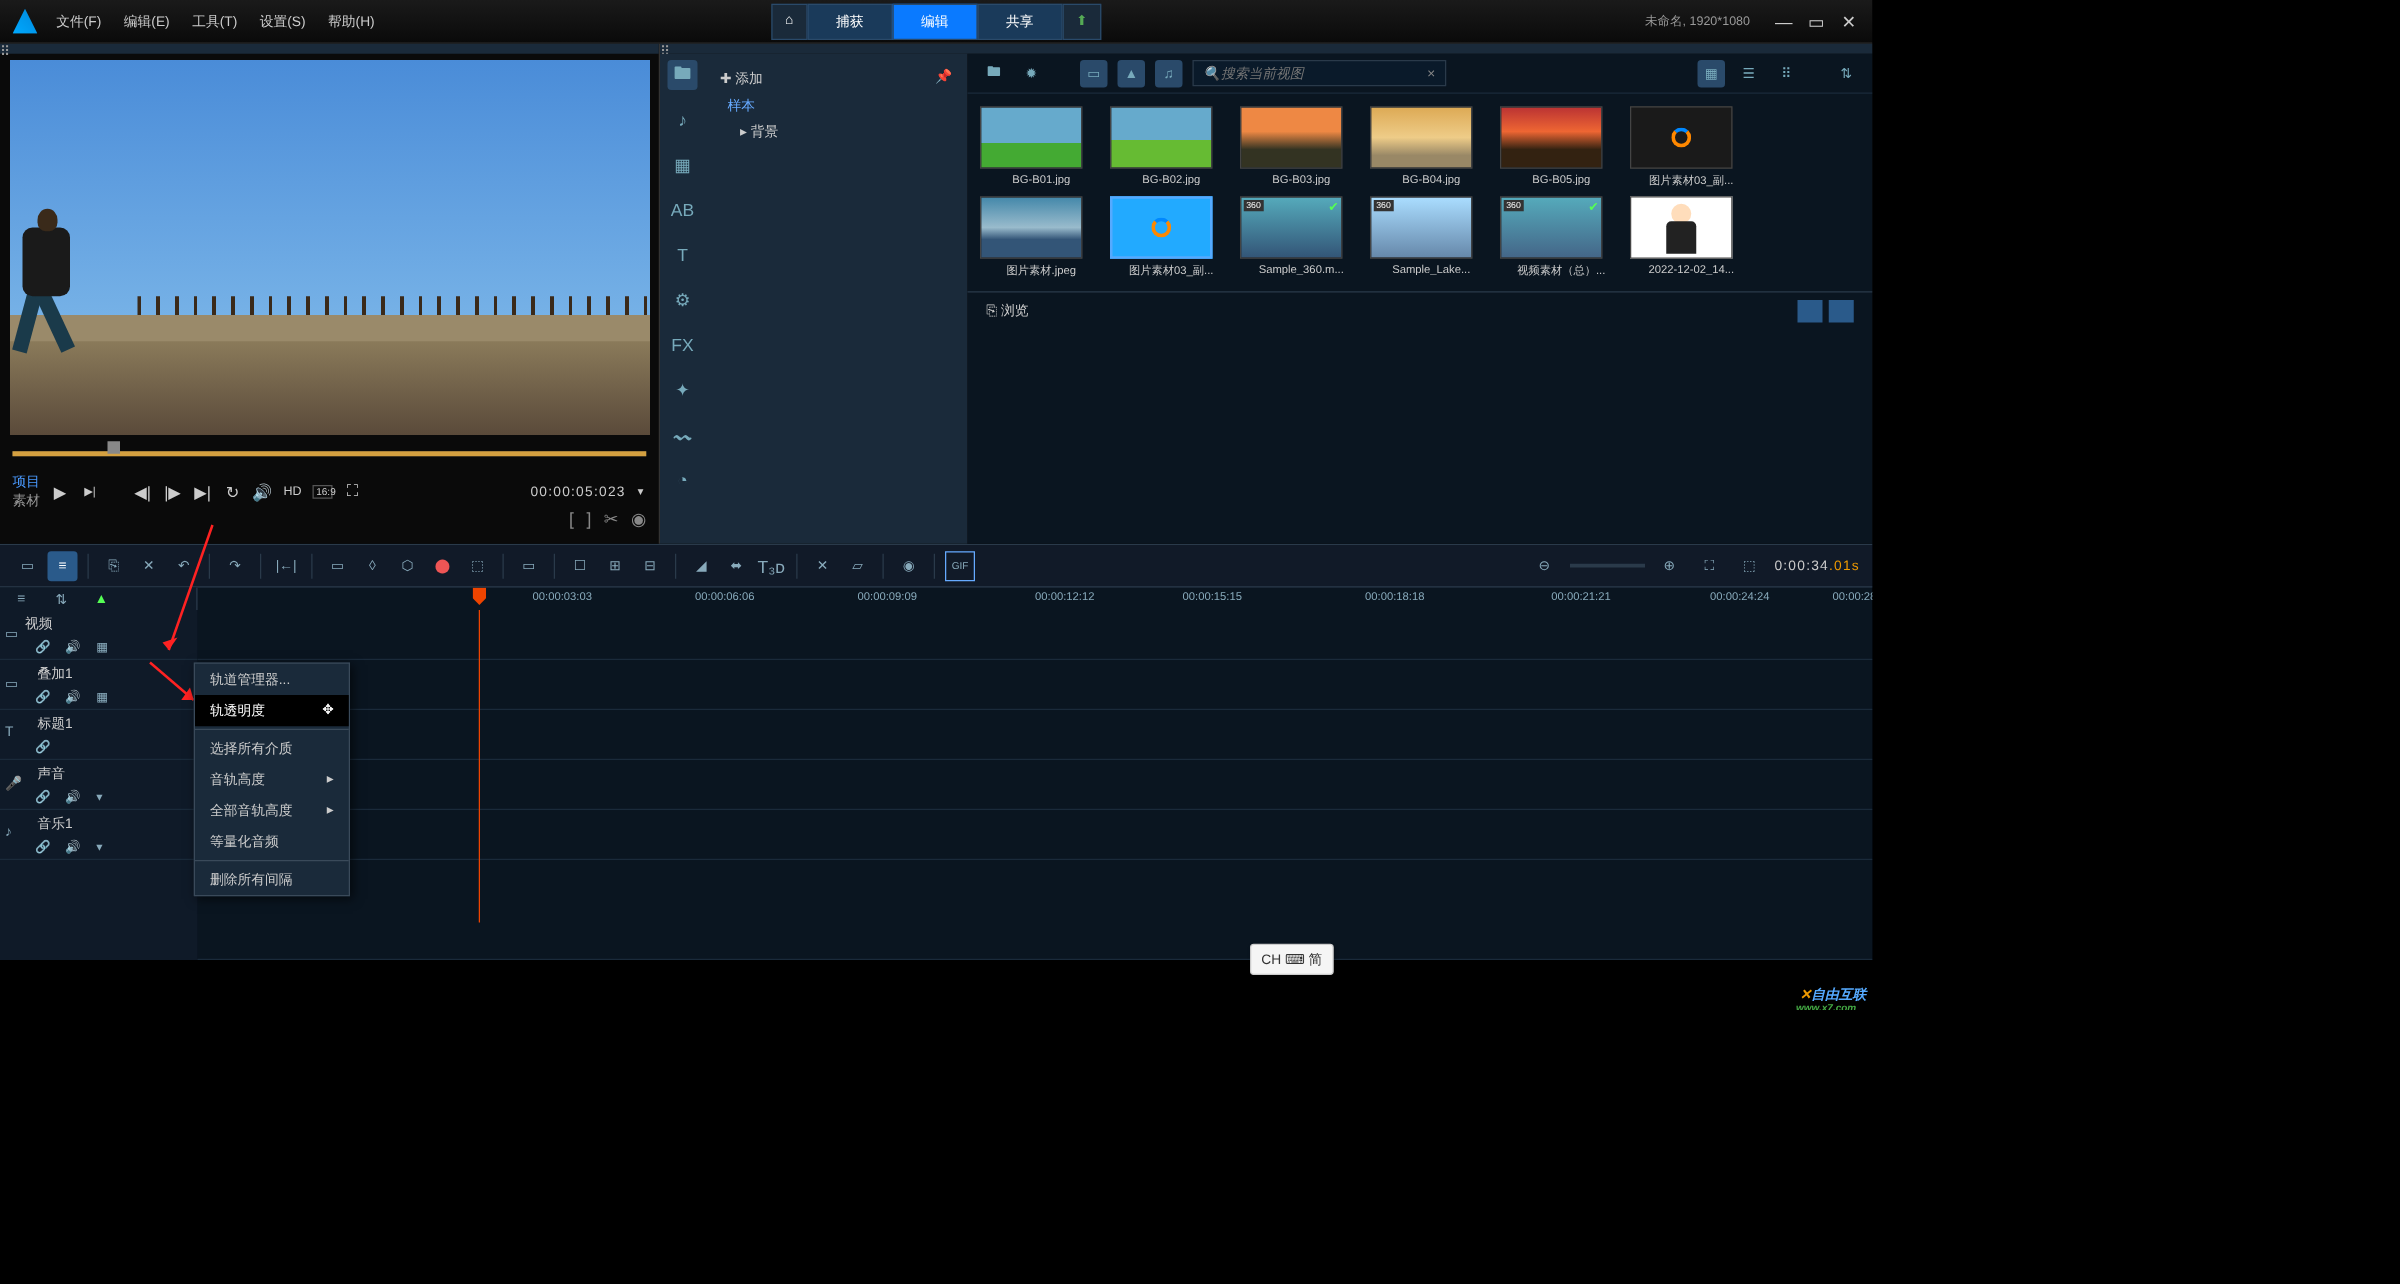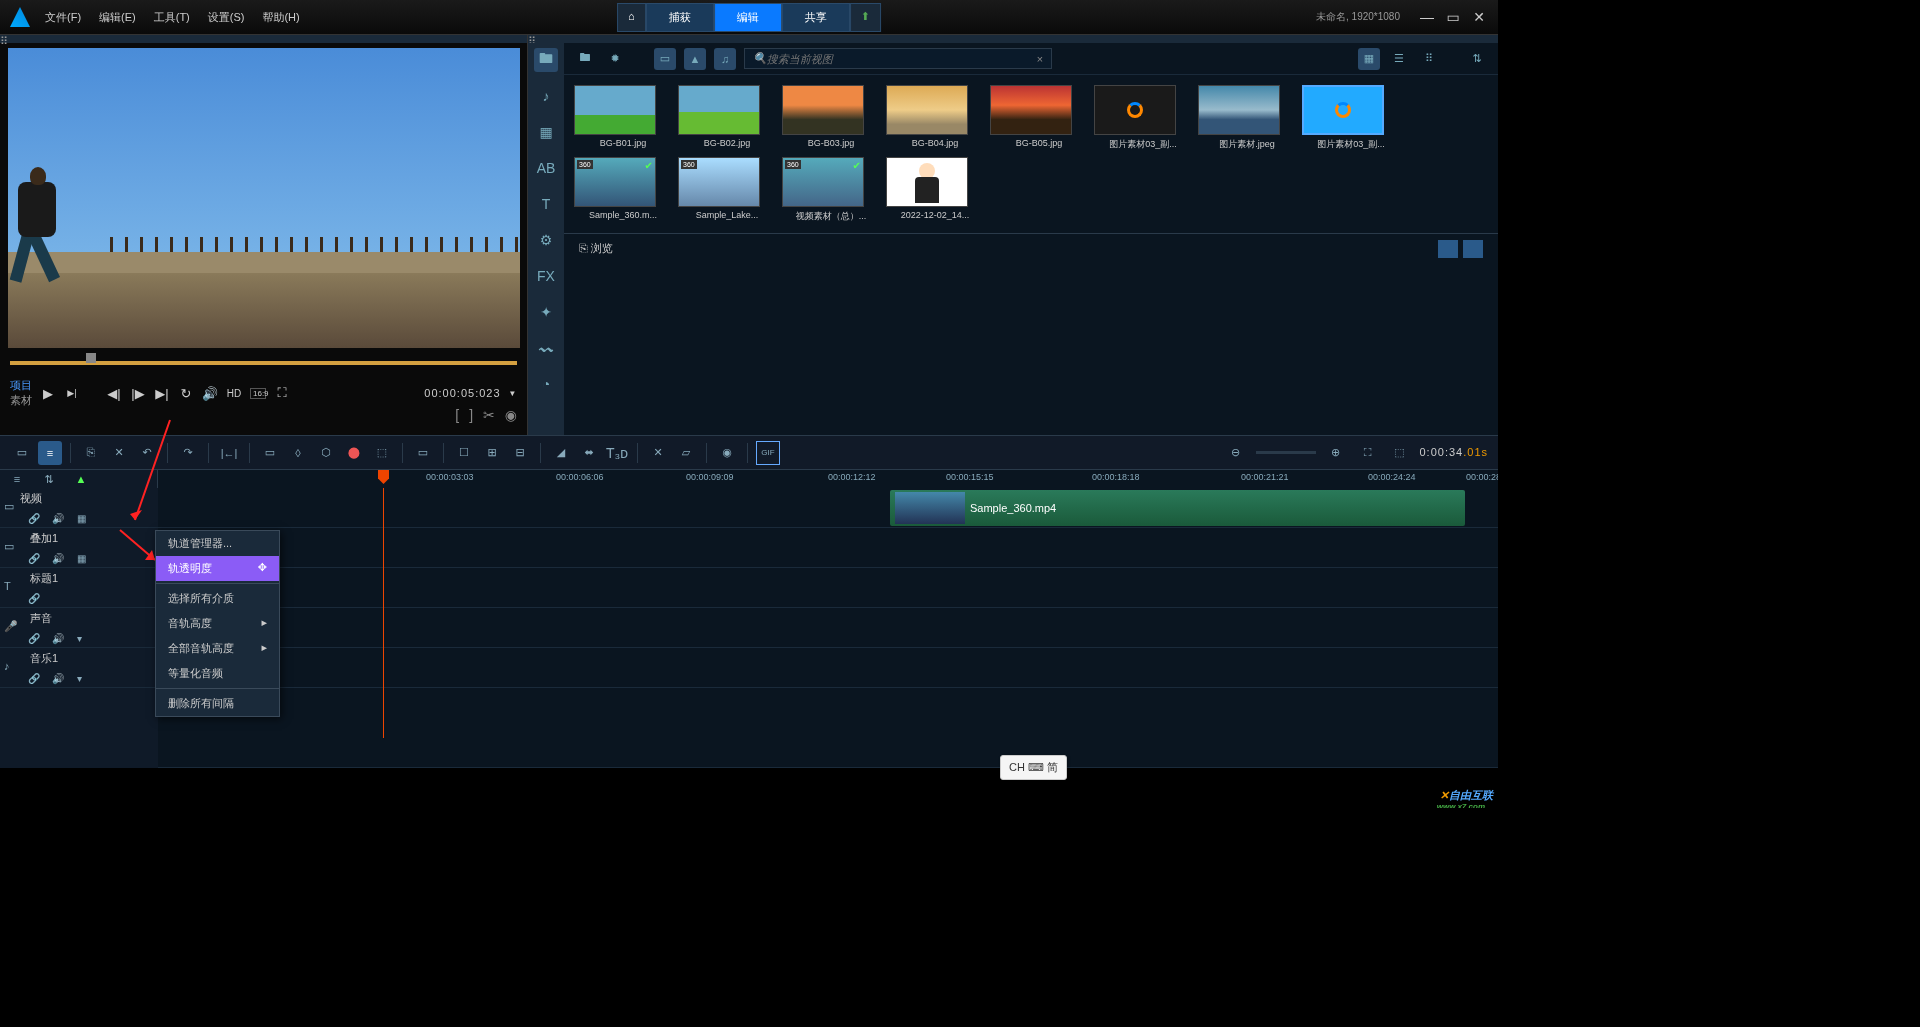--- a/index.html
+++ b/index.html
@@ -112,21 +112,21 @@
 .clip-thumb { width: 70px; height: 32px; background: #5ab; margin-right: 5px; flex-shrink: 0; }
 .clip-label { color: #fff; white-space: nowrap; }
 .wave { position: absolute; bottom: 2px; left: 80px; right: 2px; height: 12px; background: repeating-linear-gradient(90deg, #4fa 0 1px, #2a7a5a 1px 2px); opacity: 0.6; }
 
 .playhead { position: absolute; left: 225px; top: 0; width: 1px; height: 250px; background: #e40; z-index: 10; }
 .playhead::before { content: ''; position: absolute; top: -18px; left: -5px; width: 11px; height: 14px; background: #e40; clip-path: polygon(0 0, 100% 0, 100% 60%, 50% 100%, 0 60%); }
 
 
 .ctx-menu { position: absolute; left: 155px; top: 530px; width: 125px; background: #1a2a3a; border: 1px solid #3a4a5a; box-shadow: 2px 2px 8px rgba(0,0,0,0.6); z-index: 100; }
 .ctx-item { padding: 5px 12px; color: #ccc; cursor: pointer; white-space: nowrap; display: flex; justify-content: space-between; }
-.ctx-item:hover, .ctx-item.hl { background: #8b5cf6; color: #fff; }
+.ctx-item:hover, .ctx-item.hl { background: #000000; color: #fff; }
 .ctx-sep { height: 1px; background: #3a4a5a; margin: 2px 0; }
 
 
 .arrow { position: absolute; z-index: 50; pointer-events: none; }
 .arrow svg { overflow: visible; }
 
 
 .ime { position: absolute; left: 1000px; top: 755px; background: #f5f5f5; color: #333; padding: 4px 8px; border: 1px solid #ccc; border-radius: 3px; font-size: 11px; box-shadow: 1px 1px 3px rgba(0,0,0,0.3); }
 
 
@@ -235,20 +235,25 @@
         <div class="lib-side-ic">♪</div>
         <div class="lib-side-ic">▦</div>
         <div class="lib-side-ic">AB</div>
         <div class="lib-side-ic">T</div>
         <div class="lib-side-ic">⚙</div>
         <div class="lib-side-ic">FX</div>
         <div class="lib-side-ic">✦</div>
         <div class="lib-side-ic">〰</div>
         <div class="lib-side-ic">◔</div>
       </div>
+      <div class="lib-tree">
+        <div class="add-btn">✚ <span>添加</span> <span style="float:right; color:#f90;">📌</span></div>
+        <div class="tree-item active">样本</div>
+        <div class="tree-item tree-sub">▸ <span>背景</span></div>
+      </div>
       <div class="lib-content">
         <div class="lib-toolbar">
           <span class="lib-tb-ic">🖿</span>
           <span class="lib-tb-ic">✹</span>
           <span style="width:12px;"></span>
           <span class="lib-tb-ic on">▭</span>
           <span class="lib-tb-ic on">▲</span>
           <span class="lib-tb-ic on">♫</span>
           <div class="search-box">
             <span>🔍</span>
@@ -445,24 +450,20 @@
         <div class="track-icons">
           <span class="tk-ic">🔗</span>
           <span class="tk-ic">🔊</span>
           <span class="tk-ic">▾</span>
         </div>
       </div>
     </div>
     <div class="track-lanes">
       <div class="playhead"></div>
       <div class="track-lane">
-        <div class="clip" style="left:732px; width:575px;">
-          <div class="clip-thumb" style="background:linear-gradient(#48a,#235);"></div>
-          <span class="clip-label">Sample_360.mp4</span>
-        </div>
       </div>
       <div class="track-lane"></div>
       <div class="track-lane"></div>
       <div class="track-lane"></div>
       <div class="track-lane"></div>
       <div class="track-lane" style="height:80px;"></div>
     </div>
   </div>
 </div>
 

